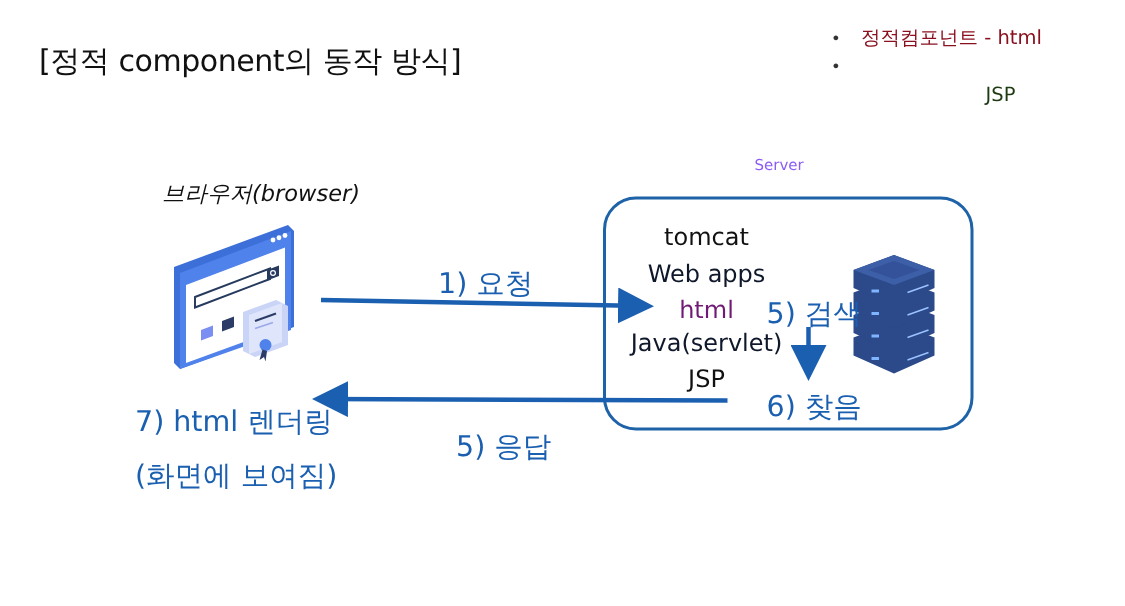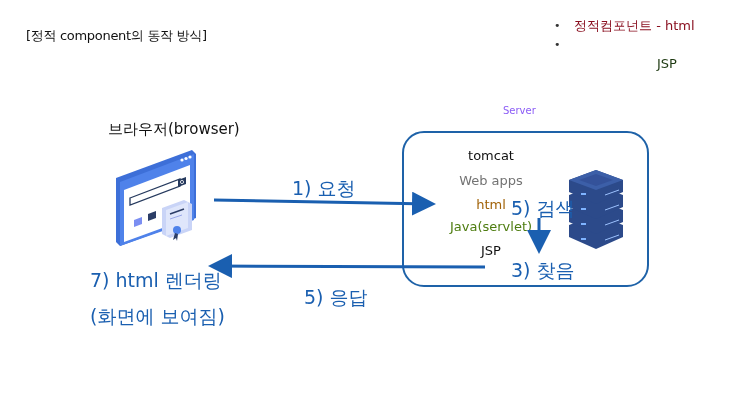--- a/index.html
+++ b/index.html
@@ -1,27 +1,27 @@
 <!DOCTYPE html>
 <html><head>
 <meta charset="utf-8">
 <style>
   html, body { margin:0; padding:0; background:#ffffff; }
   body { width:750px; height:404px; position:relative; overflow:hidden; font-family:"DejaVu Sans", sans-serif; }
   .abs { position:absolute; white-space:nowrap; }
-  .title { left:26px; top:27px; font-size:13px; color:#111; letter-spacing:-0.3px; }
+  .title { left:26px; top:27px; font-size:20px; color:#111; letter-spacing:-0.3px; }
   .legend { left:554px; top:16px; font-size:13px; line-height:19px; }
   .legend .row { display:flex; }
   .legend .bullet { width:20px; color:#333; font-size:11px; }
   .legend .static { color:#8a1020; }
   .legend .dynamic { color:#1e3a12; }
-  .browser-label { left:108px; top:120px; font-size:15px; color:#111; }
+  .browser-label { left:108px; top:120px; font-size:15px; color:#111;font-style:italic; }
   .server-label { left:503px; top:105px; font-size:10px; color:#8b5cf6; }
   .server-box { left:402px; top:131px; width:243px; height:152px; border:2px solid #1e62a8; border-radius:22px; }
-  .srv-text { font-size:13px; text-align:center; width:110px; left:436px; }
+  .srv-text { font-size:16px; text-align:center; width:110px; left:416px; }
   .blue-text { color:#1a5fb0; font-size:19px; }
 </style>
 </head>
 <body>
 
 <div class="abs title">[정적 component의 동작 방식]</div>
 
 <div class="abs legend">
   <div class="row static">
     <span class="bullet">•</span>
@@ -55,23 +55,23 @@
   <line x1="58" y1="66" x2="72" y2="61" stroke="#2b3d66" stroke-width="1.4"></line>
   <line x1="58" y1="71" x2="70" y2="67" stroke="#9aa8e8" stroke-width="1"></line>
   <circle cx="65" cy="82" r="4" fill="#4f82ea"></circle>
   <polygon points="63,85 61,92 64,90 65,93 66,86" fill="#2b3d66"></polygon>
 </svg>
 
 <div class="abs server-label">Server</div>
 <div class="abs server-box"></div>
 
 <div class="abs srv-text" style="top:148px;color:#111">tomcat</div>
-<div class="abs srv-text" style="top:173px;color:#737373">Web apps</div>
-<div class="abs srv-text" style="top:197px;color:#a16207">html</div>
-<div class="abs srv-text" style="top:219px;color:#4d7c0f">Java(servlet)</div>
+<div class="abs srv-text" style="top:173px;color:#0f172a">Web apps</div>
+<div class="abs srv-text" style="top:197px;color:#701a75">html</div>
+<div class="abs srv-text" style="top:219px;color:#0f172a">Java(servlet)</div>
 <div class="abs srv-text" style="top:243px;color:#111">JSP</div>
 
 <svg class="abs" style="left:565px;top:165px" width="62" height="90" viewBox="0 0 62 90">
   <g fill="#2c4a8a">
     <polygon points="4,60 31,50 58,60 58,72 31,84 4,72"></polygon>
     <polygon points="4,45 31,35 58,45 58,57 31,69 4,57"></polygon>
     <polygon points="4,30 31,20 58,30 58,42 31,54 4,42"></polygon>
     <polygon points="4,15 31,5 58,15 58,27 31,39 4,27"></polygon>
   </g>
   <polygon points="4,15 31,5 58,15 31,25" fill="#3c5fa8"></polygon>
@@ -96,16 +96,16 @@
       <polygon points="0,0 8,4 0,8" fill="#1a5fb0"></polygon>
     </marker>
   </defs>
   <line x1="214" y1="200" x2="430" y2="204" stroke="#1a5fb0" stroke-width="3" marker-end="url(#ah)"></line>
   <line x1="539" y1="218" x2="539" y2="248" stroke="#1a5fb0" stroke-width="3" marker-end="url(#ah)"></line>
   <line x1="485" y1="267" x2="214" y2="266" stroke="#1a5fb0" stroke-width="3" marker-end="url(#ah)"></line>
 </svg>
 
 <div class="abs blue-text" style="left:292px;top:176px">1) 요청</div>
 <div class="abs blue-text" style="left:511px;top:196px">5) 검색</div>
-<div class="abs blue-text" style="left:511px;top:258px">3) 찾음</div>
+<div class="abs blue-text" style="left:511px;top:258px">6) 찾음</div>
 <div class="abs blue-text" style="left:304px;top:285px">5) 응답</div>
 <div class="abs blue-text" style="left:90px;top:268px">7) html 렌더링</div>
 <div class="abs blue-text" style="left:90px;top:304px">(화면에 보여짐)</div>
 
 </body></html>

